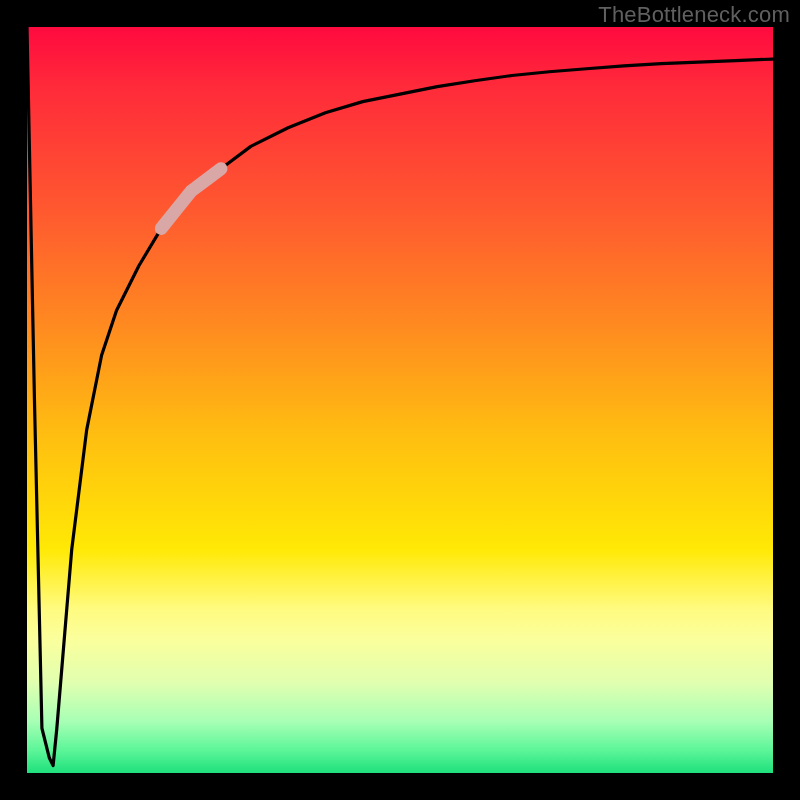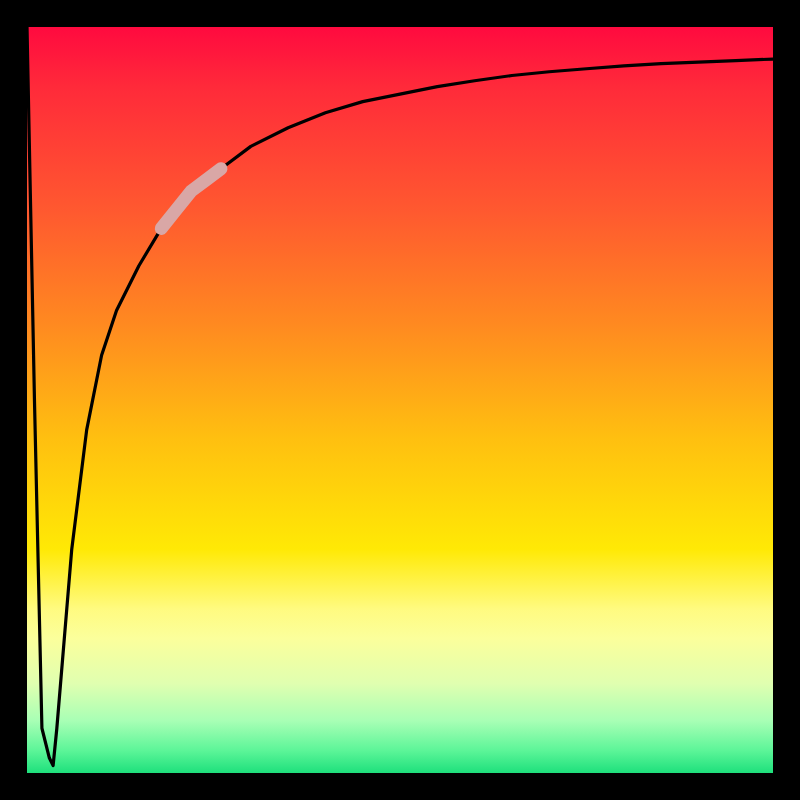--- a/index.html
+++ b/index.html
@@ -45,20 +45,21 @@
     left: 0; top: 0;
     width: 100%;
     height: 100%;
   }
 </style>
 </head>
 <body>
 
 <div class="frame">
 
+  <div class="watermark">TheBottleneck.com</div>
 
   <div class="plot-area">
     <svg class="curve" viewBox="0 0 746 746" preserveAspectRatio="none">
       <path id="main-curve" fill="none" stroke="#000" stroke-width="3.2" stroke-linejoin="round" stroke-linecap="round" d="M0.00 0.00 L7.46 373.00 L14.92 701.24 L22.38 731.08 L26.11 738.54 L29.84 701.24 L37.30 611.72 L44.76 522.20 L59.68 402.84 L74.60 328.24 L89.52 283.48 L111.90 238.72 L134.28 201.42 L164.12 164.12 L193.96 141.74 L223.80 119.36 L261.10 100.71 L298.40 85.79 L335.70 74.60 L373.00 67.14 L410.30 59.68 L447.60 53.71 L484.90 48.49 L522.20 44.76 L559.50 41.78 L596.80 38.79 L634.10 36.55 L671.40 35.06 L708.70 33.57 L746.00 32.08"></path>
       <path id="highlight-curve" fill="none" stroke="#d9a7a6" stroke-width="13" stroke-linecap="round" d="M134.28 201.42 L149.20 182.77 L164.12 164.12 L179.04 152.93 L193.96 141.74"></path>
     </svg>
   </div>
 
 </div>
 

